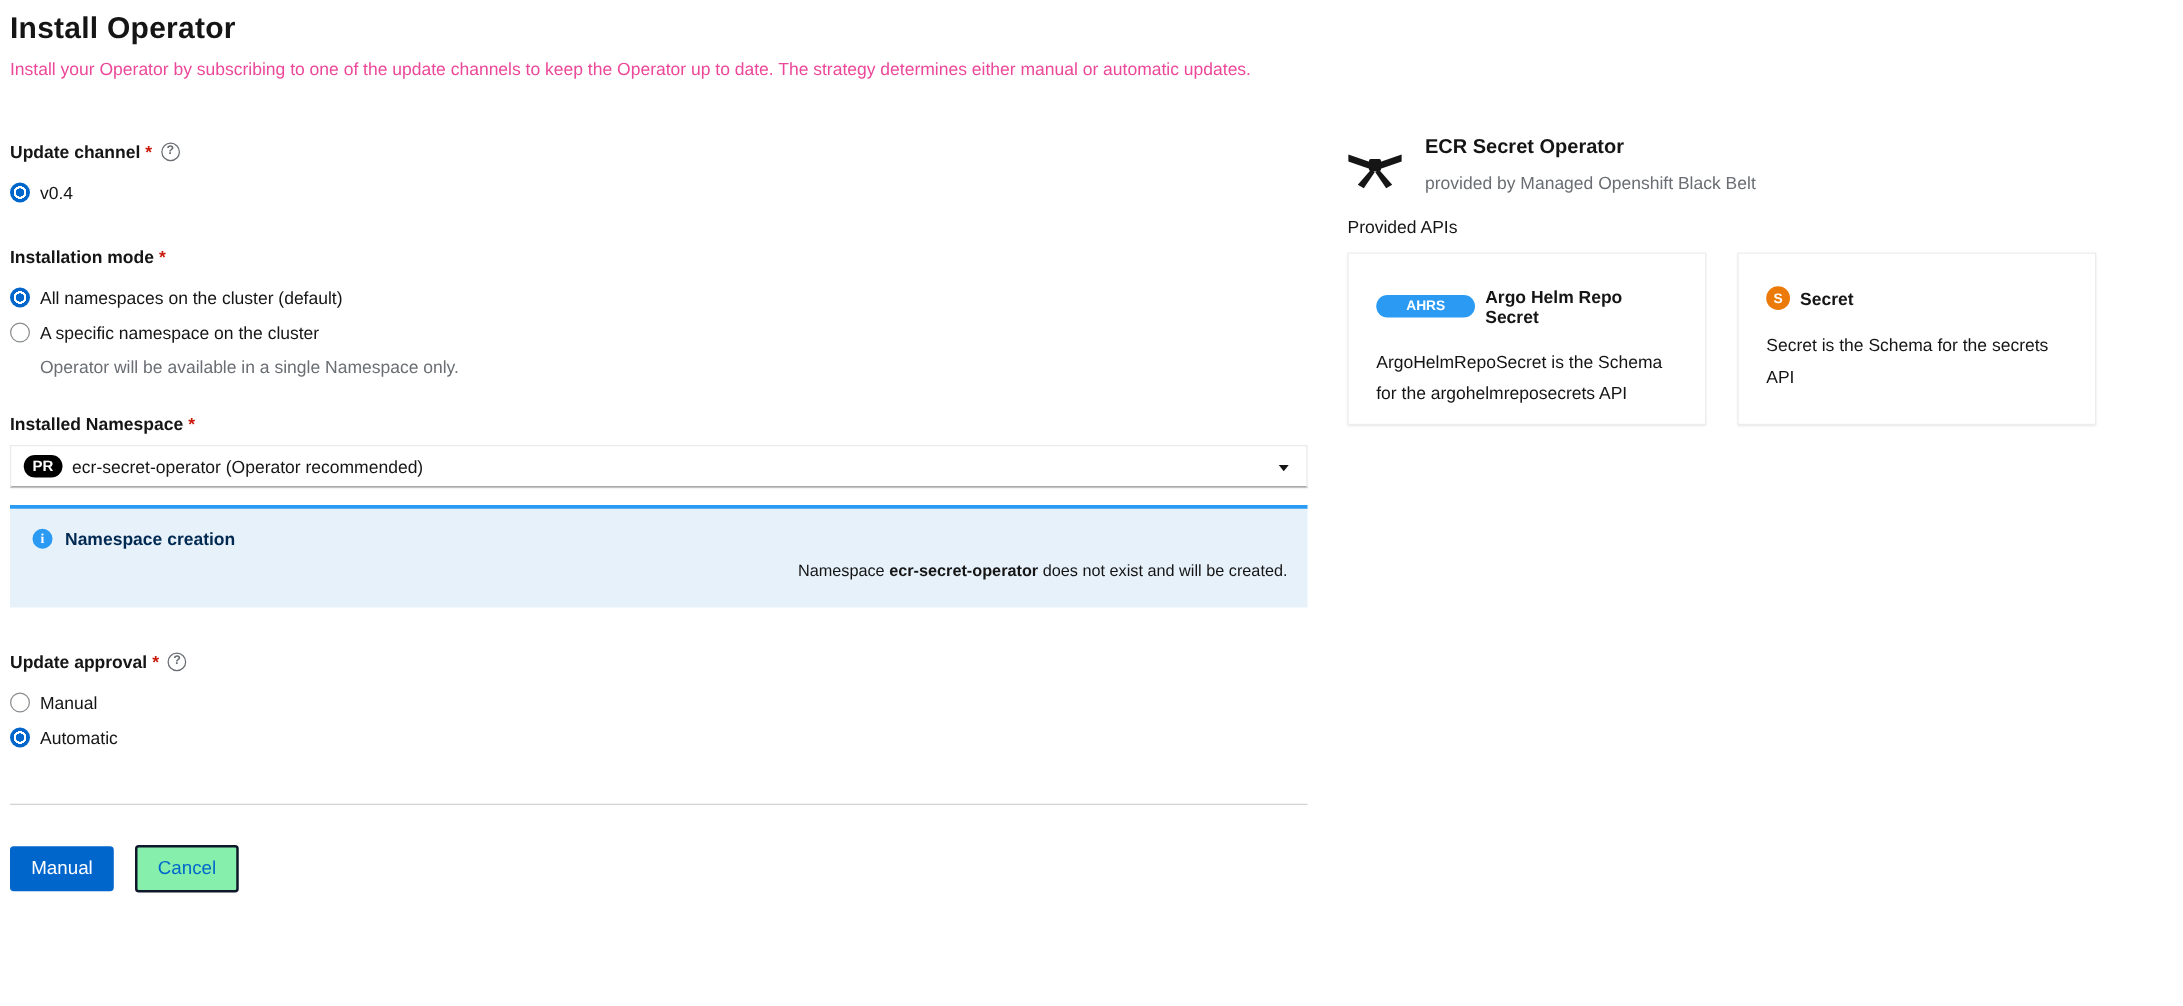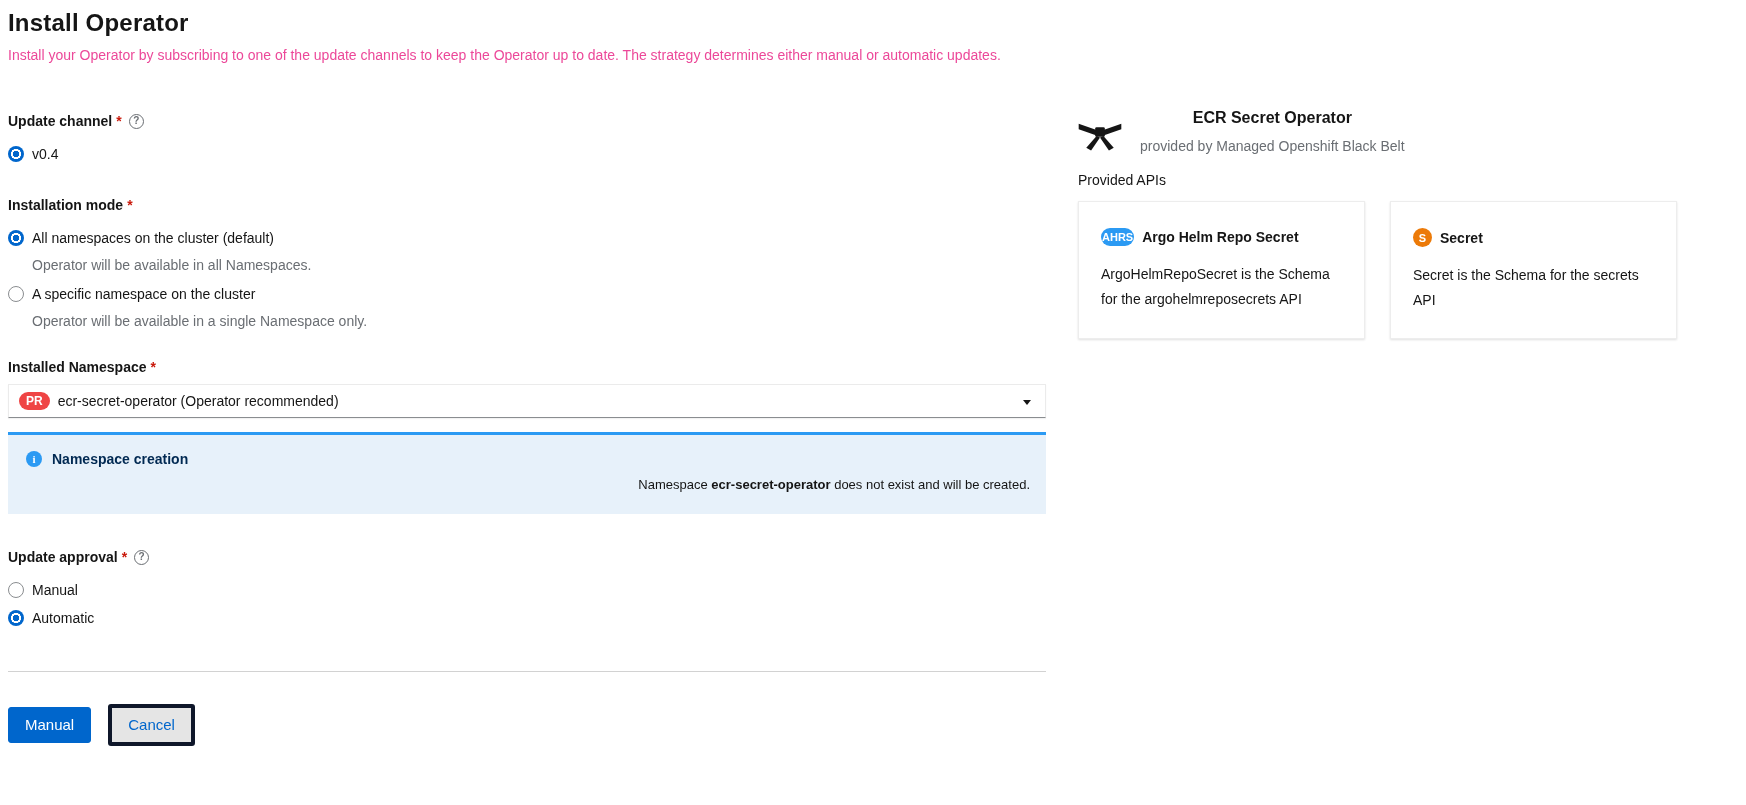--- a/index.html
+++ b/index.html
@@ -24,59 +24,59 @@
   .radio-group { margin-top:14px; }
   .radio-row { display:flex; align-items:flex-start; margin-bottom:8px; cursor:pointer; }
   .radio { width:16px; height:16px; border-radius:50%; border:1px solid #8a8d90; background:#fff; flex:none; margin:2px 8px 0 0; }
   .radio.checked { border:none; background:radial-gradient(circle,#0066cc 0 3.2px,#ffffff 3.4px 5px,#0066cc 5.2px); }
   .radio-label { font-size:14px; line-height:20px; }
   .radio-desc { margin:0 0 10px 24px; color:#6a6e73; font-size:14px; line-height:18px; }
 
   .select-box { margin-top:8px; position:relative; height:34px; width:100%; background:#fff;
     border:1px solid #ebebeb; border-bottom:1px solid #8a8d90; box-shadow:0 1px 1px rgba(0,0,0,.05);
     display:flex; align-items:center; padding:0 34px 0 10px; cursor:pointer; }
-  .pr-badge { background:#ef4444; color:#fff; font-weight:700; font-size:12px; line-height:16px;
+  .pr-badge { background:#000000; color:#fff; font-weight:700; font-size:12px; line-height:16px;
     border-radius:10px; padding:1px 7px; margin-right:8px; }
   .select-value { font-size:14px; }
   .select-caret { position:absolute; right:14px; top:15px; width:0; height:0;
     border-left:4.5px solid transparent; border-right:4.5px solid transparent; border-top:5.5px solid #151515; }
 
   .alert { margin-top:14px; background:#e7f1fa; border-top:3px solid #2b9af3; padding:16px 16px 20px 18px; }
   .alert-header { display:flex; align-items:center; }
   .alert-icon { width:16px; height:16px; border-radius:50%; background:#2b9af3; color:#fff; flex:none;
     font-family:"Liberation Serif", serif; font-size:11px; font-weight:700;
     display:flex; align-items:center; justify-content:center; }
   .alert-title { color:#002952; font-weight:700; font-size:14px; margin-left:10px; }
   .alert-body { margin:9px 0 0 26px; font-size:13px; line-height:18px;text-align:right; }
   .alert-body b { font-weight:700; }
 
   .divider { border:none; border-top:1px solid #d2d2d2; margin:43px 0 0; }
 
   .actions { margin-top:32px; display:flex; align-items:center; }
   .btn { font-family:"Liberation Sans", sans-serif; font-size:15px; line-height:20px; padding:7px 16px;
     border-radius:3px; cursor:pointer; }
   .btn-primary { background:#0066cc; border:1px solid #0066cc; color:#fff; }
-  .btn-secondary { background:#e5e5e5; border:4px solid #0f172a; color:#0066cc; margin-left:17px;text-align:center; }
+  .btn-secondary { background:#86efac; border:2px solid #0f172a; color:#0066cc; margin-left:17px;text-align:center; }
 
   
   .right-col { position:absolute; left:1078px; top:103px; width:624px; }
-  .op-header { display:flex;text-align:center; }
+  .op-header { display:flex; }
   .op-icon { width:44px; margin-top:12px; flex:none; }
   .op-meta { margin-left:18px; padding-top:5px; }
   .op-name { font-size:16px; font-weight:700; line-height:20px; }
   .op-provider { font-size:14px; color:#6a6e73; margin-top:9px; line-height:18px; }
   .provided-apis-label { margin-top:14px; font-size:14px; line-height:18px; }
 
   .api-cards { display:flex; margin-top:12px; }
   .api-card { width:296px; height:138px; background:#fff; border:1px solid #ededed;
     box-shadow:0 1px 2px rgba(3,3,3,.12); padding:26px 22px 0; margin-right:25px; }
   .api-card-header { display:flex; align-items:center; }
   .api-badge { color:#fff; font-weight:700; font-size:11px; flex:none;
     display:inline-flex; align-items:center; justify-content:center; }
-  .api-badge.pill { background:#2b9af3; border-radius:11px; padding:3px 1px; }
+  .api-badge.pill { background:#2b9af3; border-radius:11px; padding:3px 24px; }
   .api-badge.round { background:#ec7a08; border-radius:50%; width:19px; height:19px; }
   .api-card-title { font-weight:700; font-size:14px; margin-left:8px; }
   .api-card-desc { margin-top:16px; font-size:14px; line-height:25px; }
 </style>
 </head>
 <body>
 
 <div class="page">
 
   <div class="left-col">
@@ -97,21 +97,20 @@
 
     <div class="form-group-label mt32">
       <span>Installation mode</span>
       <span class="required">*</span>
     </div>
     <div class="radio-group">
       <div class="radio-row">
         <span class="radio checked"></span>
         <span class="radio-label">All namespaces on the cluster (default)</span>
       </div>
-      <p class="radio-desc">Operator will be available in all Namespaces.</p>
       <div class="radio-row">
         <span class="radio"></span>
         <span class="radio-label">A specific namespace on the cluster</span>
       </div>
       <p class="radio-desc">Operator will be available in a single Namespace only.</p>
     </div>
 
     <div class="form-group-label mt28">
       <span>Installed Namespace</span>
       <span class="required">*</span>

